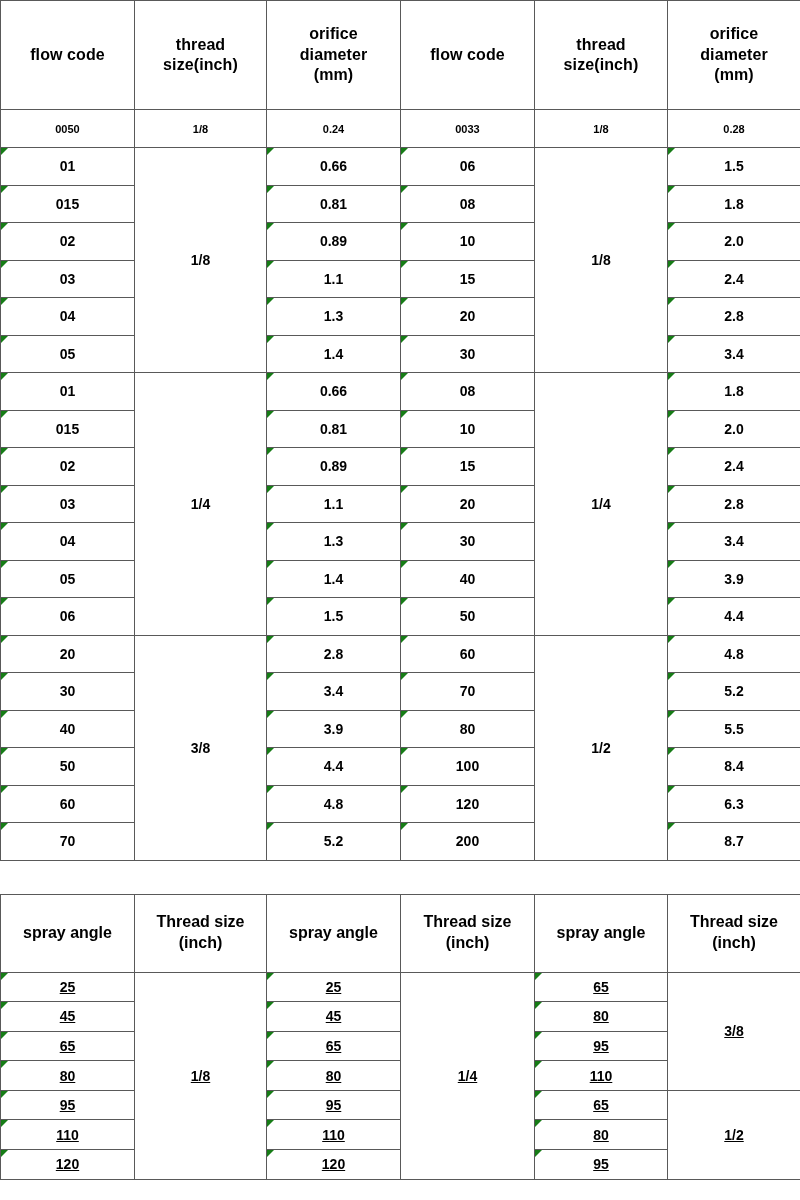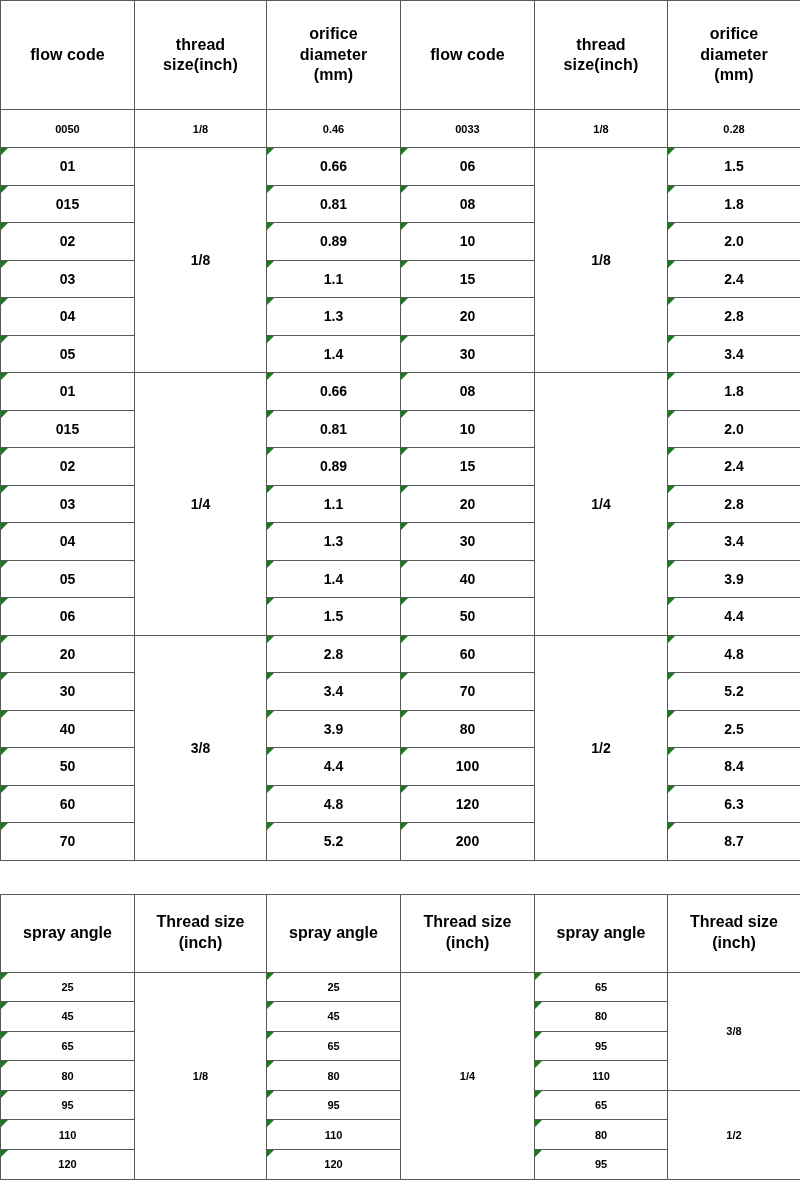--- a/index.html
+++ b/index.html
@@ -84,22 +84,23 @@
     pointer-events: none;
   }
 
   .spacer {
     height: 33px;
     width: 800px;
     background: #ffffff;
   }
 
   td.cell2 {
-    font-size: 11px;
+    font-size: 14px;
     height: 28.6px;
+    text-decoration: underline;
   }
 </style>
 </head>
 <body>
 
 <div class="sheet">
 
   <table class="grid">
     <colgroup>
       <col style="width:134px">
@@ -134,21 +135,21 @@
         <td class="hdr">
           <div>orifice</div>
           <div>diameter</div>
           <div>(mm)</div>
         </td>
       </tr>
 
       <tr>
         <td class="cell first-row">0050</td>
         <td class="cell first-row">1/8</td>
-        <td class="cell first-row">0.46</td>
+        <td class="cell first-row">0.24</td>
         <td class="cell first-row">0033</td>
         <td class="cell first-row">1/8</td>
         <td class="cell first-row">0.28</td>
       </tr>
 
       <tr>
           <td class="cell"><span class="tri"></span><span>01</span></td>
           <td class="cell merged" rowspan="6"><span>1/8</span></td>
           <td class="cell"><span class="tri"></span><span>0.66</span></td>
           <td class="cell"><span class="tri"></span><span>06</span></td>
@@ -240,21 +241,21 @@
         <tr>
           <td class="cell"><span class="tri"></span><span>30</span></td>
           <td class="cell"><span class="tri"></span><span>3.4</span></td>
           <td class="cell"><span class="tri"></span><span>70</span></td>
           <td class="cell"><span class="tri"></span><span>5.2</span></td>
         </tr>
         <tr>
           <td class="cell"><span class="tri"></span><span>40</span></td>
           <td class="cell"><span class="tri"></span><span>3.9</span></td>
           <td class="cell"><span class="tri"></span><span>80</span></td>
-          <td class="cell"><span class="tri"></span><span>2.5</span></td>
+          <td class="cell"><span class="tri"></span><span>5.5</span></td>
         </tr>
         <tr>
           <td class="cell"><span class="tri"></span><span>50</span></td>
           <td class="cell"><span class="tri"></span><span>4.4</span></td>
           <td class="cell"><span class="tri"></span><span>100</span></td>
           <td class="cell"><span class="tri"></span><span>8.4</span></td>
         </tr>
         <tr>
           <td class="cell"><span class="tri"></span><span>60</span></td>
           <td class="cell"><span class="tri"></span><span>4.8</span></td>

